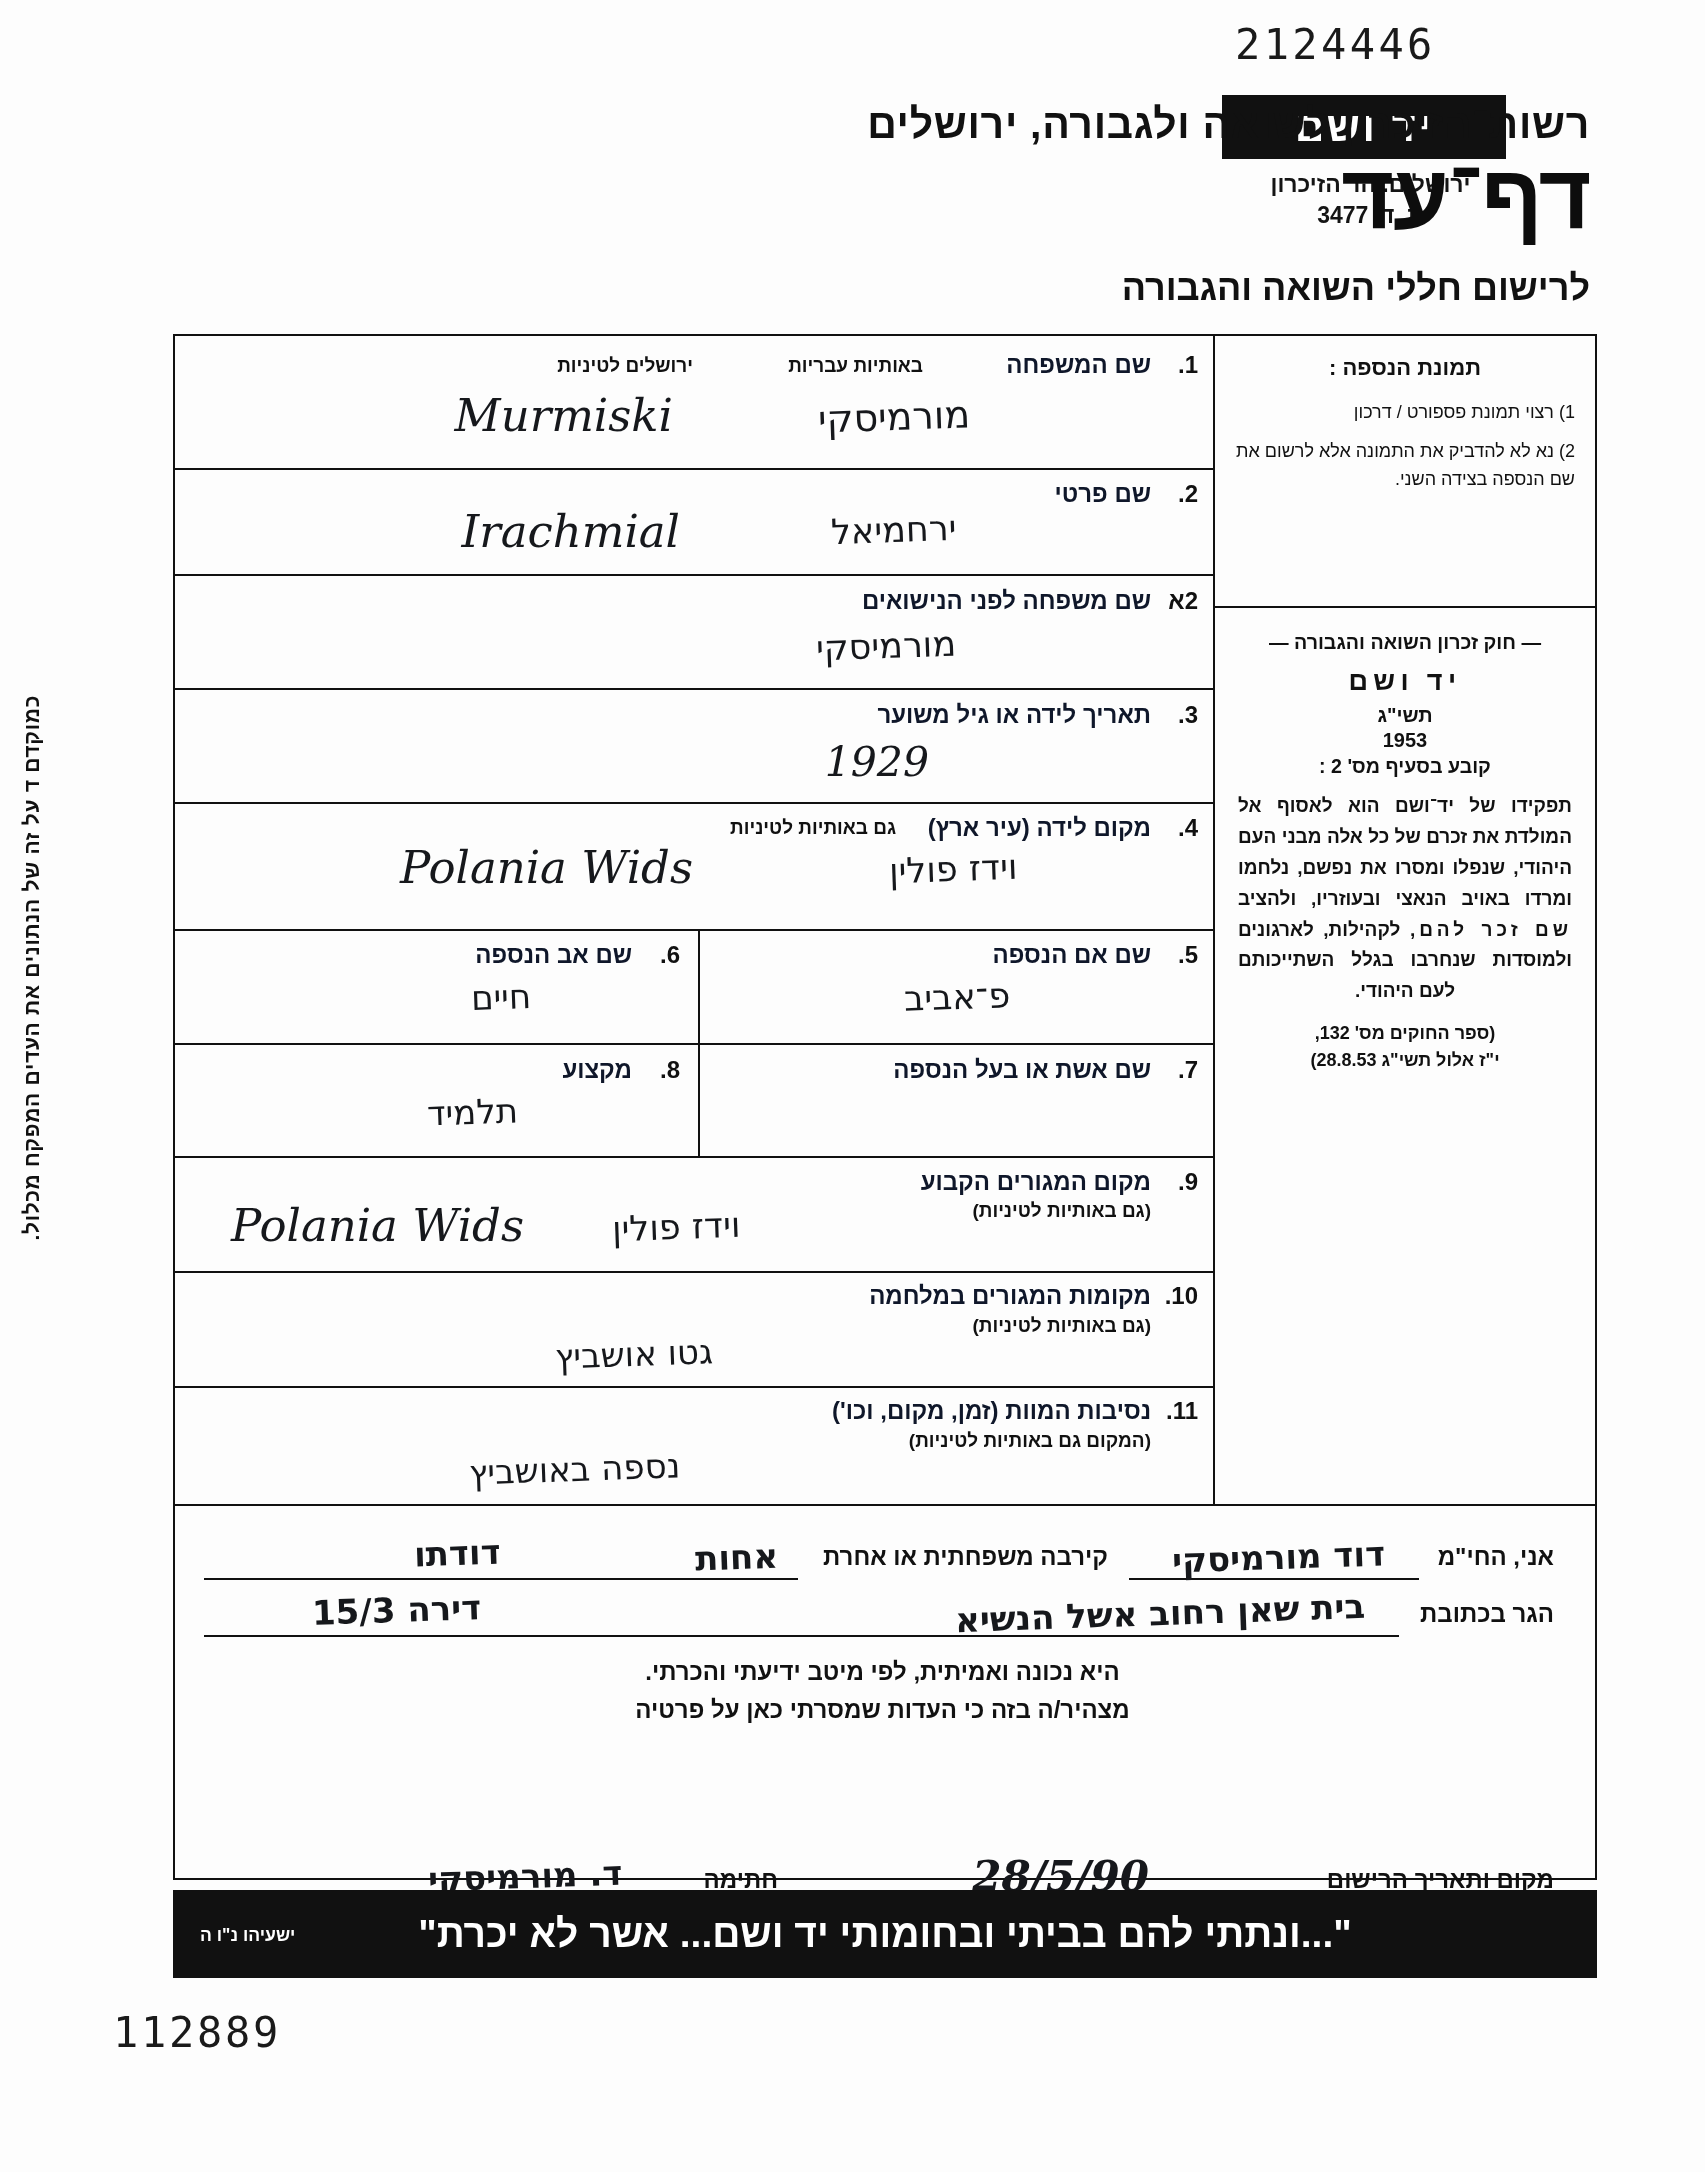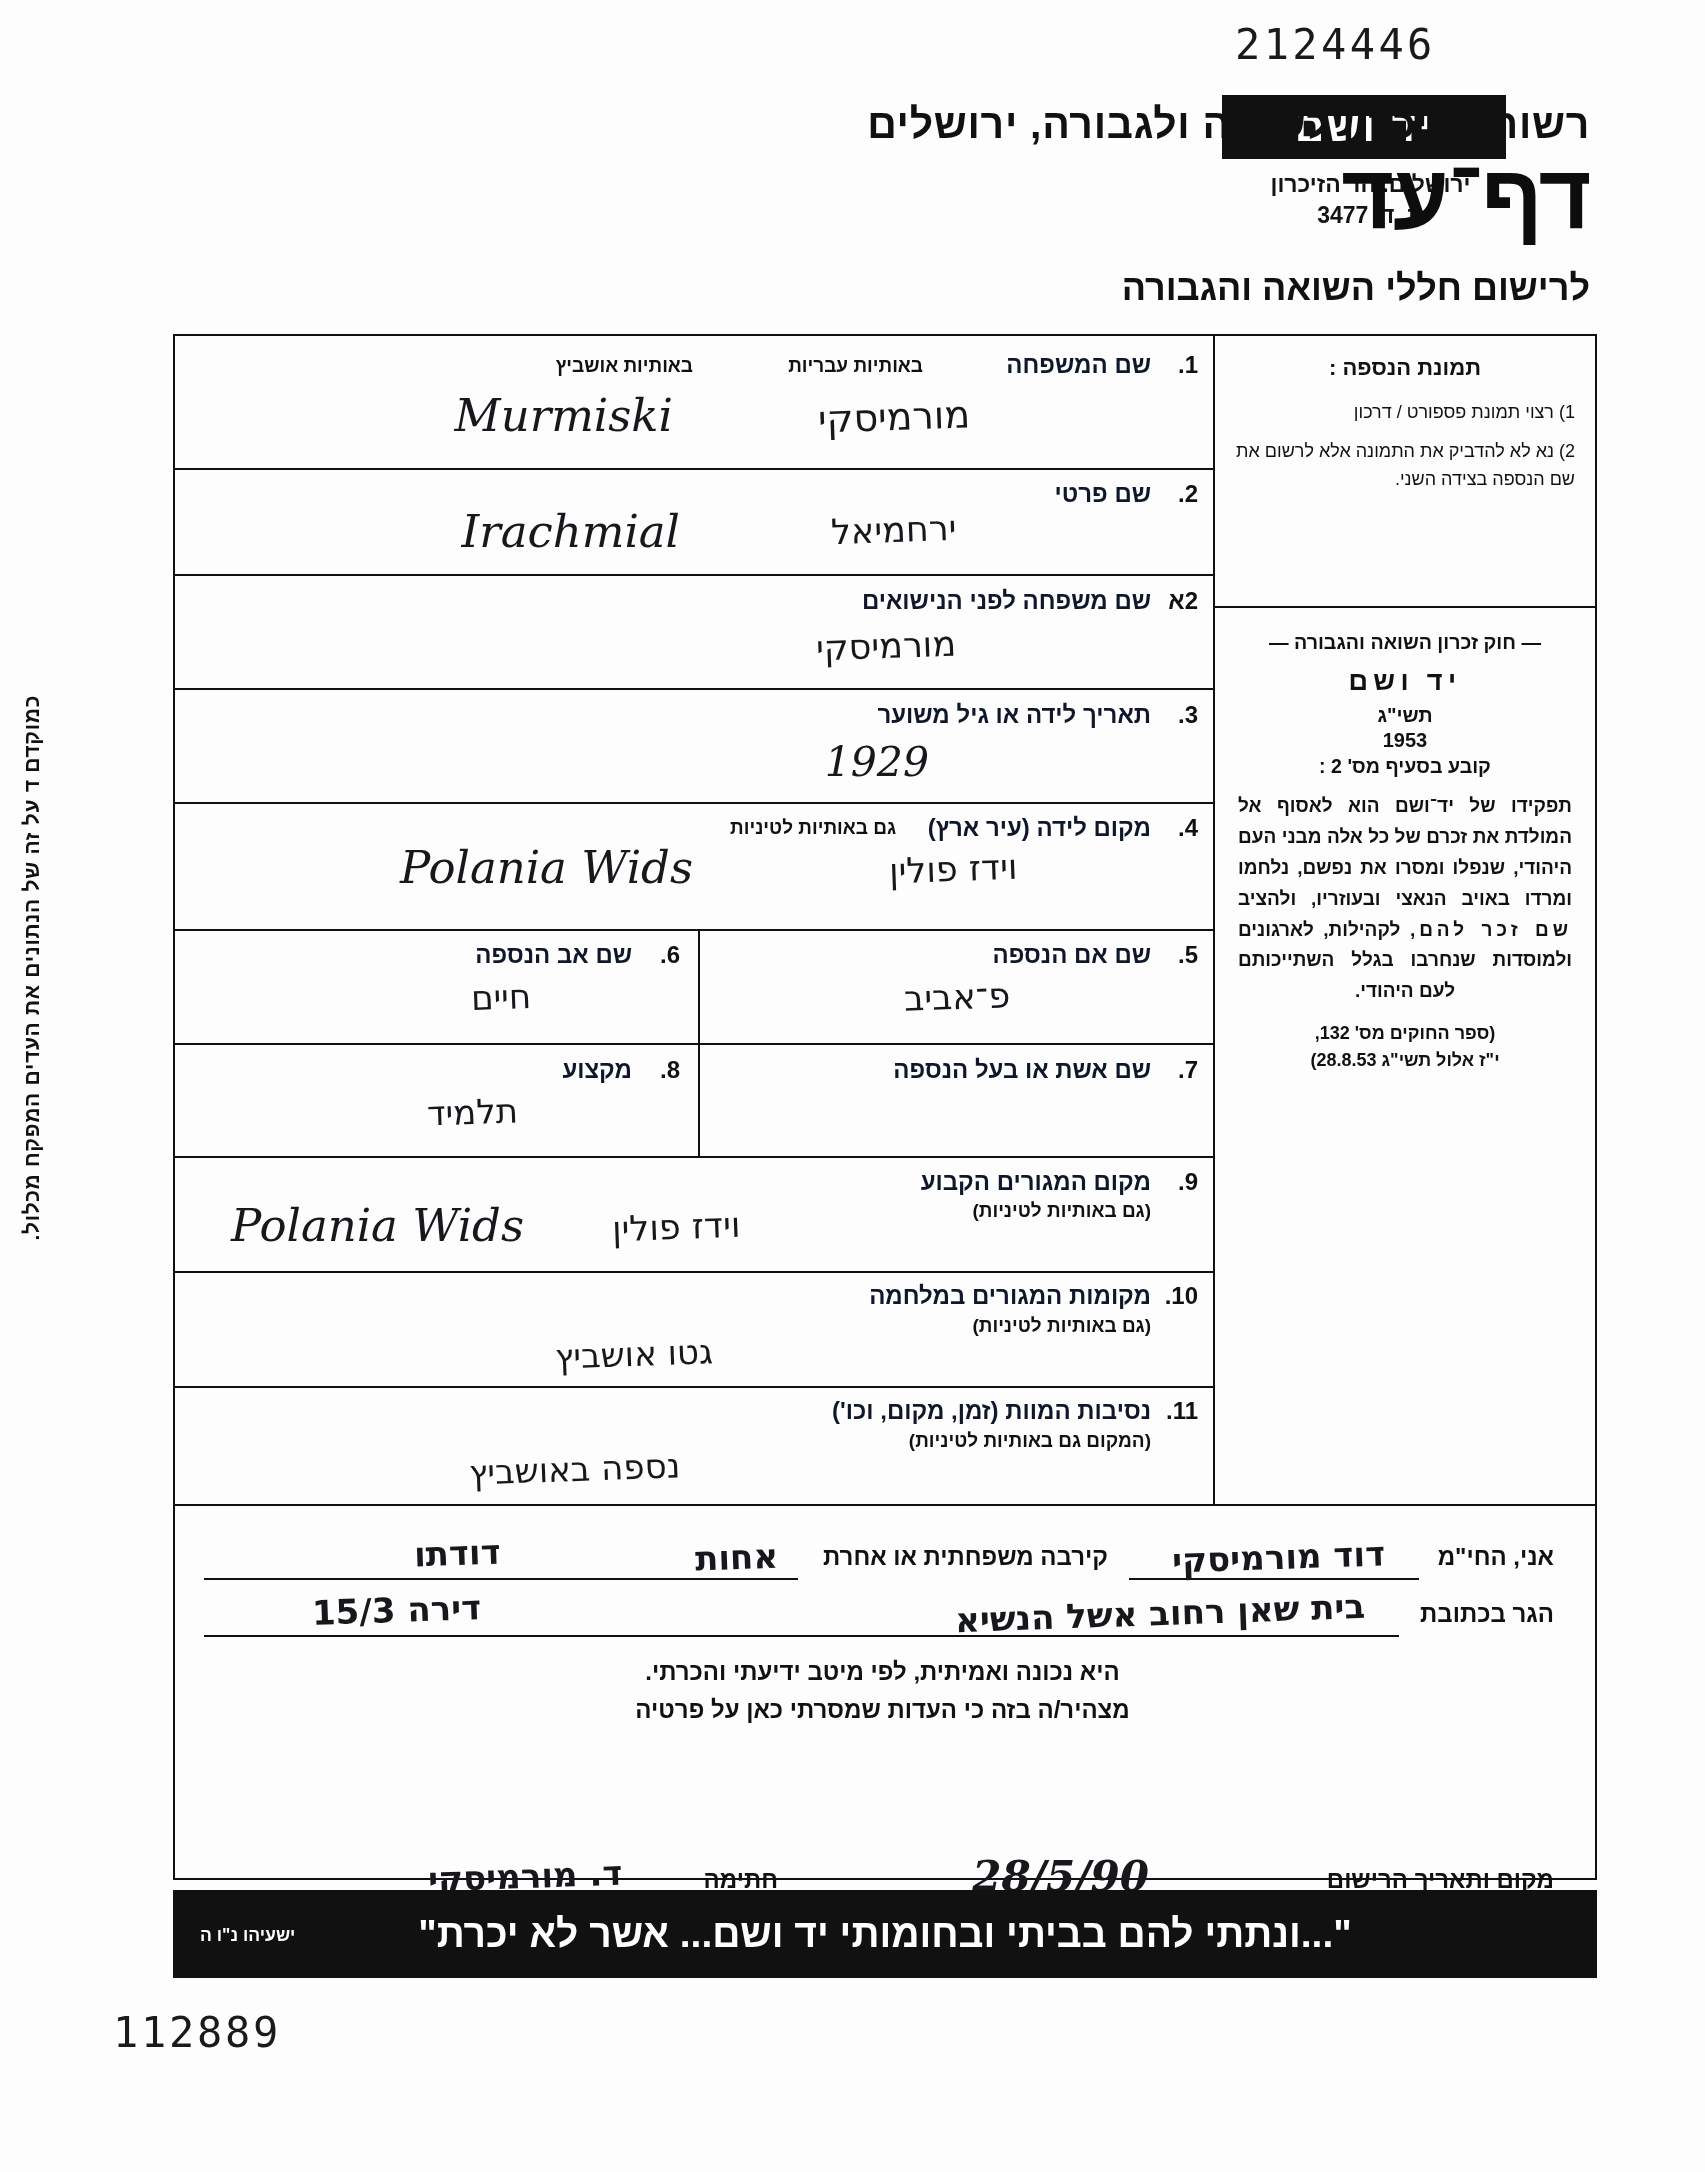--- a/index.html
+++ b/index.html
@@ -397,21 +397,21 @@
         <div>י"ז אלול תשי"ג 28.8.53)</div>
       </div>
     </div>
 
     <div class="fields">
 
       <div class="rowline" style="top:132px;"></div>
       <div class="num" style="top:15px;">1.</div>
       <div class="lbl" style="top:15px; right:62px;">שם המשפחה</div>
       <div class="lbl-sm" style="top:19px; right:290px;">באותיות עבריות</div>
-      <div class="lbl-sm" style="top:19px; right:520px;">באותיות אושביץ</div>
+      <div class="lbl-sm" style="top:19px; right:520px;">ירושלים לטיניות</div>
       <div class="hw-heb" style="top:59px; right:243px; font-size:38px;">מורמיסקי</div>
       <div class="hw" style="top:53px; right:540px; font-size:45px;">Murmiski</div>
 
       <div class="rowline" style="top:238px;"></div>
       <div class="num" style="top:144px;">2.</div>
       <div class="lbl" style="top:144px; right:62px;">שם פרטי</div>
       <div class="hw-heb" style="top:174px; right:257px; font-size:35px;">ירחמיאל</div>
       <div class="hw" style="top:169px; right:533px; font-size:45px;">Irachmial</div>
 
       <div class="rowline" style="top:352px;"></div>

